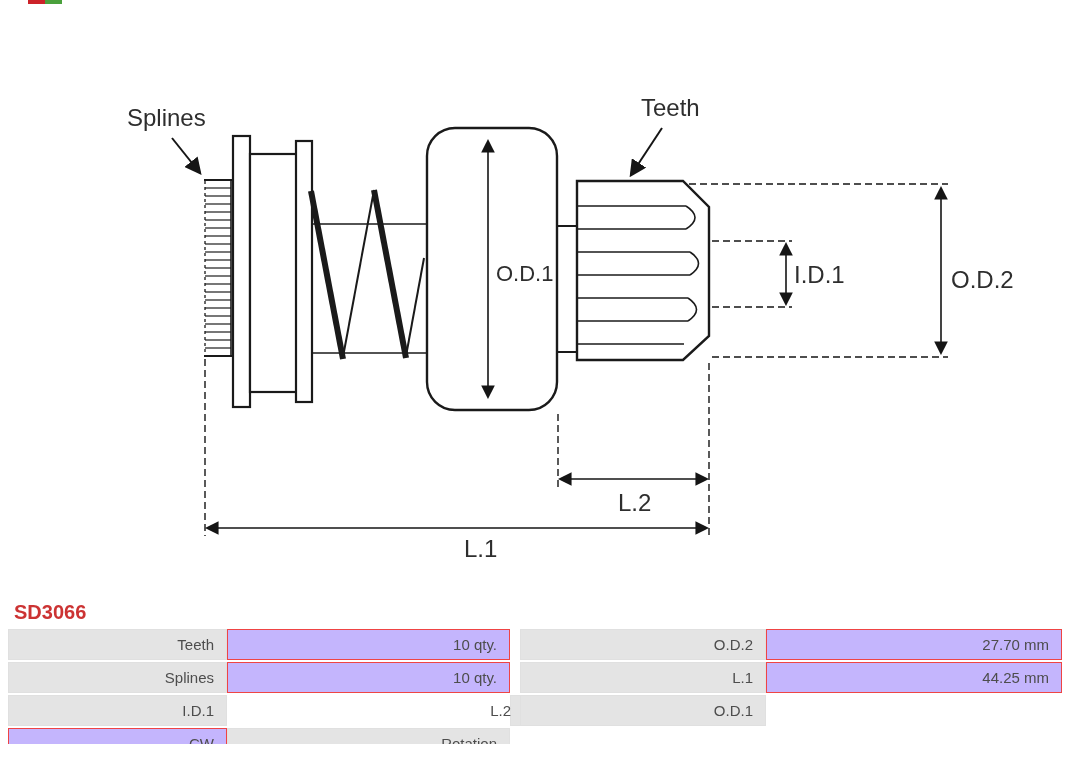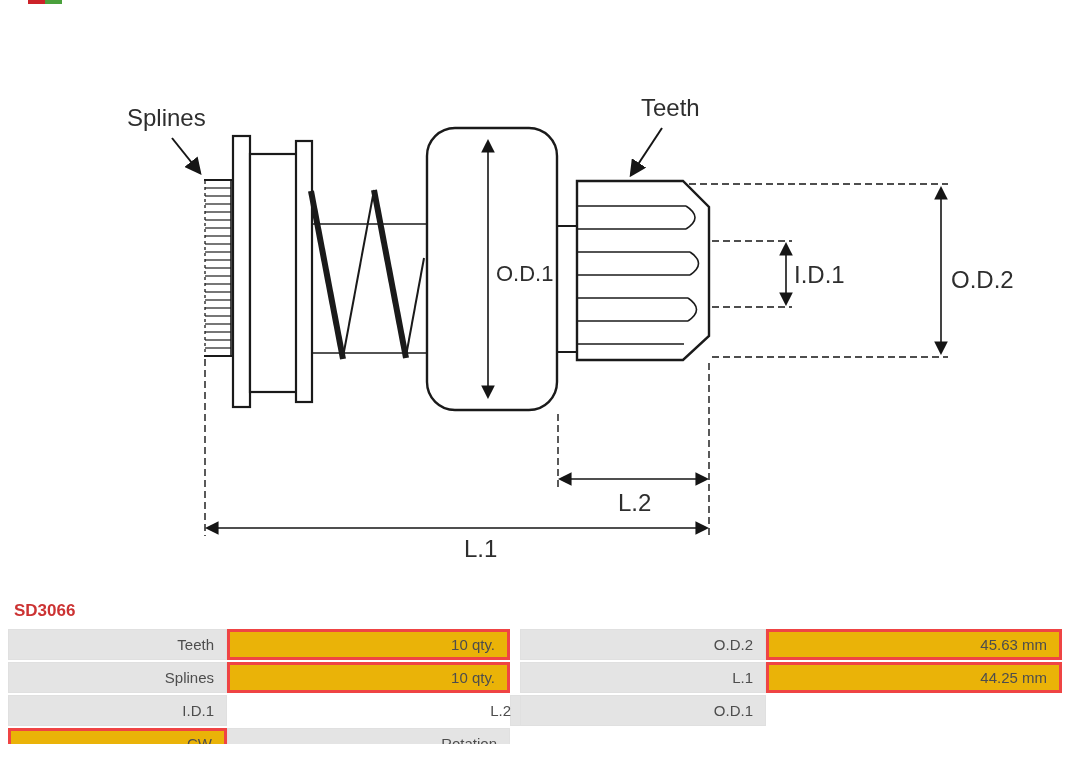--- a/index.html
+++ b/index.html
@@ -12,21 +12,21 @@
     font-family: "Liberation Sans", sans-serif;
   }
   .logo-fragment { position: absolute; left: 28px; top: 0; height: 4px; display: flex; }
   .logo-fragment span { display: block; width: 17px; height: 4px; }
   svg.drawing { position: absolute; left: 0; top: 0; }
   svg text { fill: #2e2e2e; font-family: "Liberation Sans", sans-serif; }
   .part-number {
     position: absolute;
     left: 14px;
     top: 601px;
-    font-size: 17px;
+    font-size: 20px;
     font-weight: 600;
     color: #cc3333;
   }
   .spec-grid {
     position: absolute;
     left: 8px;
     top: 629px;
     width: 1054px;
     display: grid;
     grid-template-columns: 219px 283px 10px 246px 296px;
@@ -37,21 +37,21 @@
     display: flex;
     align-items: center;
     justify-content: flex-end;
     padding-right: 12px;
     box-sizing: border-box;
     font-size: 15px;
     color: #4d4d4d;
     white-space: nowrap;
   }
   .cell.label { background: #e4e4e4; border: 1px solid #e0e0e0; }
-  .cell.value { background: #eab308; border: 3px solid #ef4444; }
+  .cell.value { background: #c4b5fd; border: 1px solid #ef4444; }
   .spacer { background: transparent; }
 </style>
 </head>
 <body>
 
 <div class="page">
 
   <div class="logo-fragment">
     <span style="background: rgb(204, 34, 41);"></span>
     <span style="background: rgb(74, 160, 60);"></span>
@@ -152,21 +152,21 @@
   </svg>
 
   <div class="part-number" style="color: rgb(204, 51, 51);">SD3066</div>
 
   <div class="spec-grid">
 
     <div class="cell label">Teeth</div>
     <div class="cell value">10 qty.</div>
     <div class="spacer"></div>
     <div class="cell label">O.D.2</div>
-    <div class="cell value">45.63 mm</div>
+    <div class="cell value">27.70 mm</div>
 
     <div class="cell label">Splines</div>
     <div class="cell value">10 qty.</div>
     <div class="spacer"></div>
     <div class="cell label">L.1</div>
     <div class="cell value">44.25 mm</div>
 
     <div class="cell label">I.D.1</div>
     <div class="spacer"></div>
     <div class="cell label">L.2</div>

